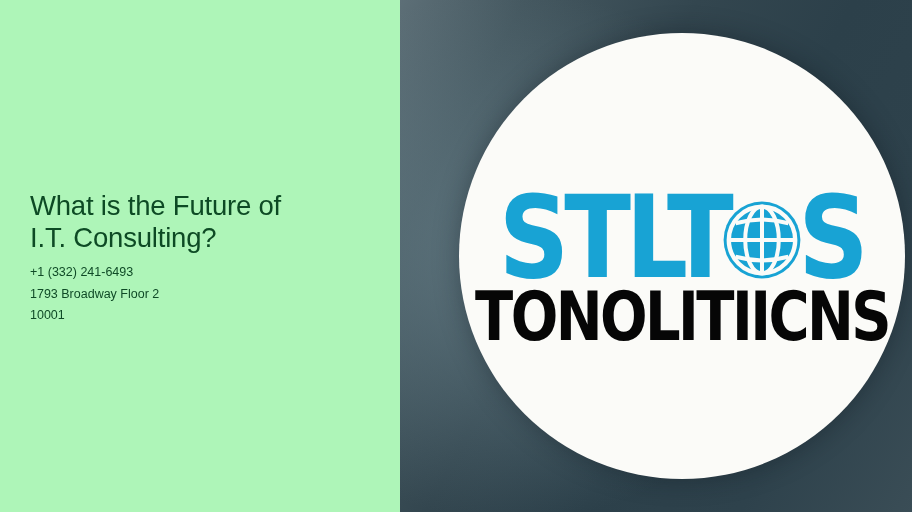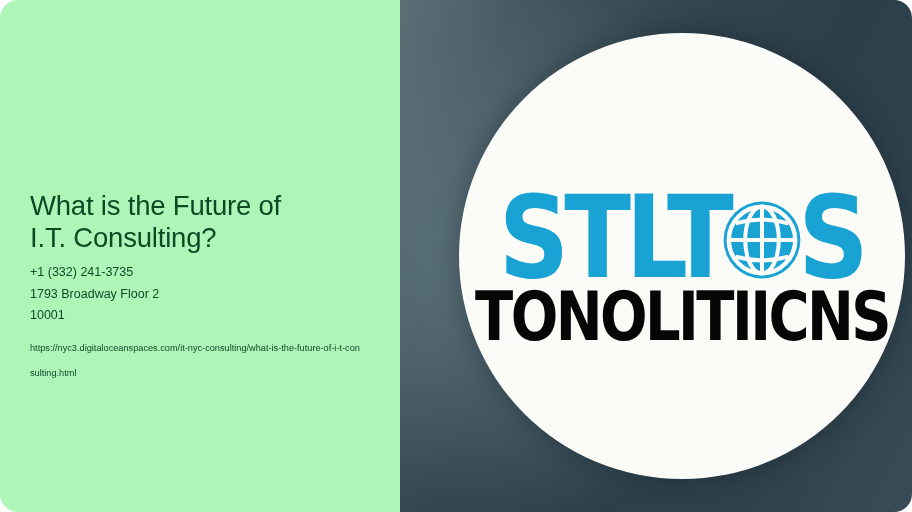--- a/index.html
+++ b/index.html
@@ -1,21 +1,21 @@
 <!DOCTYPE html>
 <html><head>
 <meta charset="utf-8">
 <style>
   html,body{margin:0;padding:0;}
   body{
     width:912px;height:512px;overflow:hidden;
     font-family:"Liberation Sans", sans-serif;
     background:#ffffff;
   }
-  #slide{position:relative;width:912px;height:512px;overflow:hidden;border-radius:18px;}
+  #slide{position:relative;width:912px;height:512px;overflow:hidden;}
 
   
   #left-panel{
     position:absolute;left:0;top:0;width:400px;height:512px;
     background:#aef5b8;
   }
   #text-block{
     position:absolute;left:30px;top:190px;width:350px;
   }
   #page-title{
@@ -96,28 +96,27 @@
 <div id="slide">
 
   <div id="left-panel">
 
     <div id="text-block">
 
       <div id="page-title">What is the Future of
 I.T. Consulting?</div>
 
 
-      <div class="contact-line">+1 (332) 241-3735</div>
+      <div class="contact-line">+1 (332) 241-6493</div>
 
       <div class="contact-line">1793 Broadway Floor 2</div>
 
 
       <div class="contact-line">10001</div>
 
-      <div id="source-url">https://nyc3.digitaloceanspaces.com/it-nyc-consulting/what-is-the-future-of-i-t-consulting.html</div>
 
     </div>
   </div>
 
   <div id="right-panel">
 
     <div id="logo-circle">
       <div id="logo-mark">
 
         <div id="wordmark-primary">

